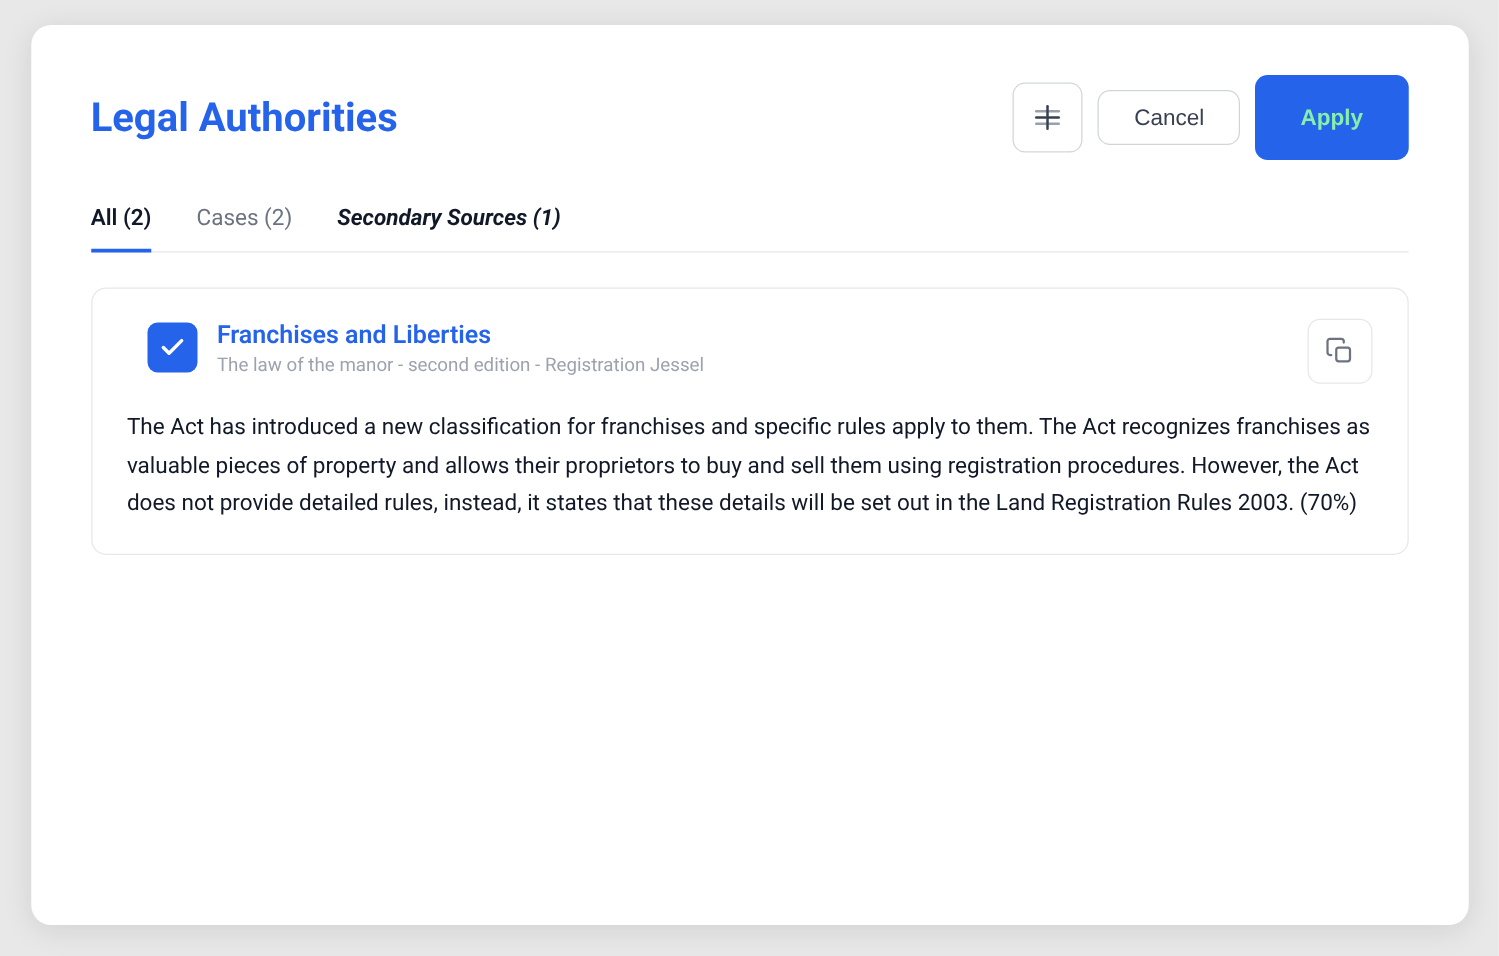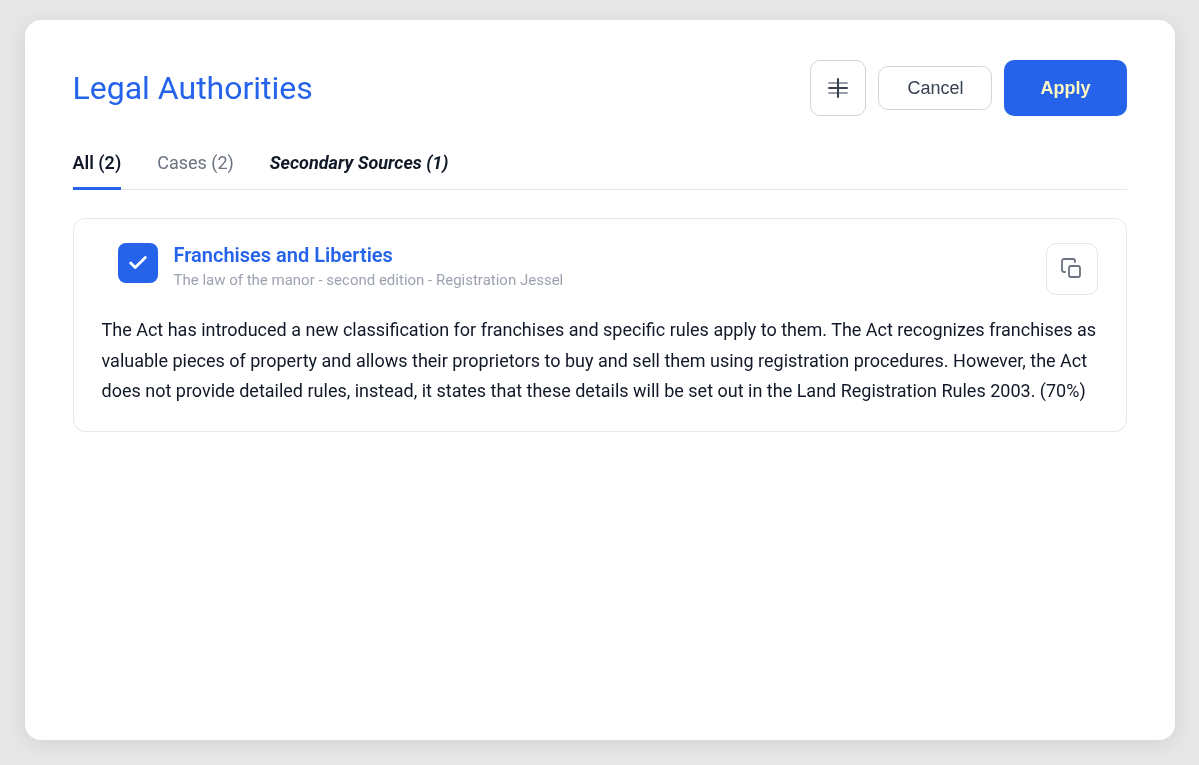--- a/index.html
+++ b/index.html
@@ -29,21 +29,21 @@
 
     .header {
       display: flex;
       align-items: center;
       justify-content: space-between;
       margin-bottom: 36px;
     }
 
     .title {
       font-size: 32px;
-      font-weight: 400;
+      font-weight: 700;
       color: #2563eb;
     }
 
     .header-actions {
       display: flex;
       align-items: center;
       gap: 12px;
     }
 
     .filter-btn {
@@ -66,28 +66,28 @@
       border: 1.5px solid #d1d5db;
       border-radius: 10px;
       background: #fff;
       cursor: pointer;
       font-size: 18px;
       color: #374151;
       font-weight: 500;
     }
 
     .apply-btn {
-      height: 56px;
+      height: 68px;
       padding: 0 36px;
       border: none;
       border-radius: 10px;
       background: #2563eb;
       cursor: pointer;
       font-size: 18px;
-      color: #fef9c3;
+      color: #86efac;
       font-weight: 600;
     }
 
     .tabs {
       display: flex;
       align-items: flex-start;
       gap: 36px;
       border-bottom: 1px solid #e5e7eb;
       margin-bottom: 28px;
     }
@@ -127,21 +127,21 @@
 
     .result-header {
       display: flex;
       align-items: flex-start;
       justify-content: space-between;
       margin-bottom: 20px;
     }
 
     .result-title-area {
       display: flex;
-      align-items: flex-start;
+      align-items: center;
       gap: 16px;
       padding-left: 16px;
     }
 
     .checkbox-checked {
       width: 40px;
       height: 40px;
       min-width: 40px;
       background: #2563eb;
       border-radius: 8px;

